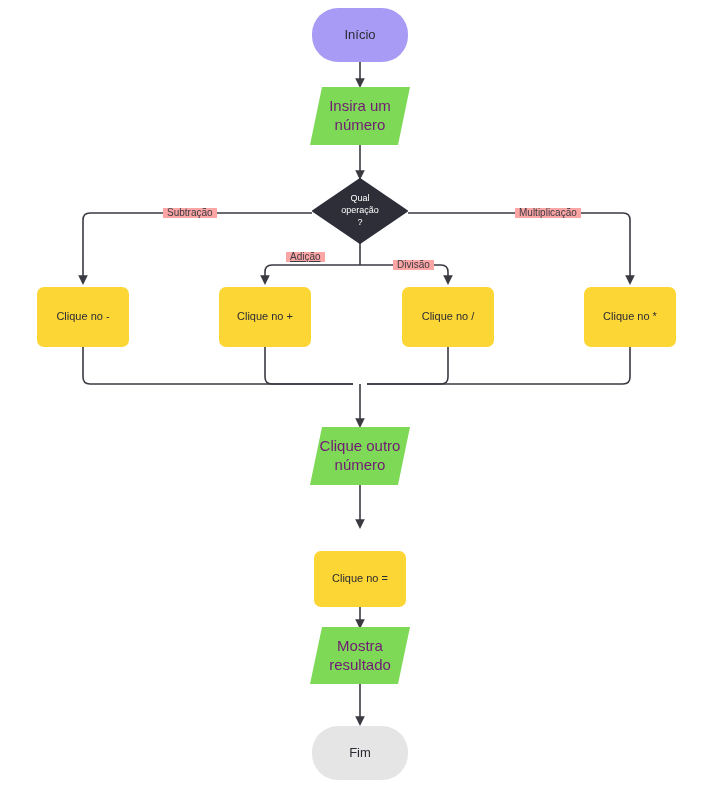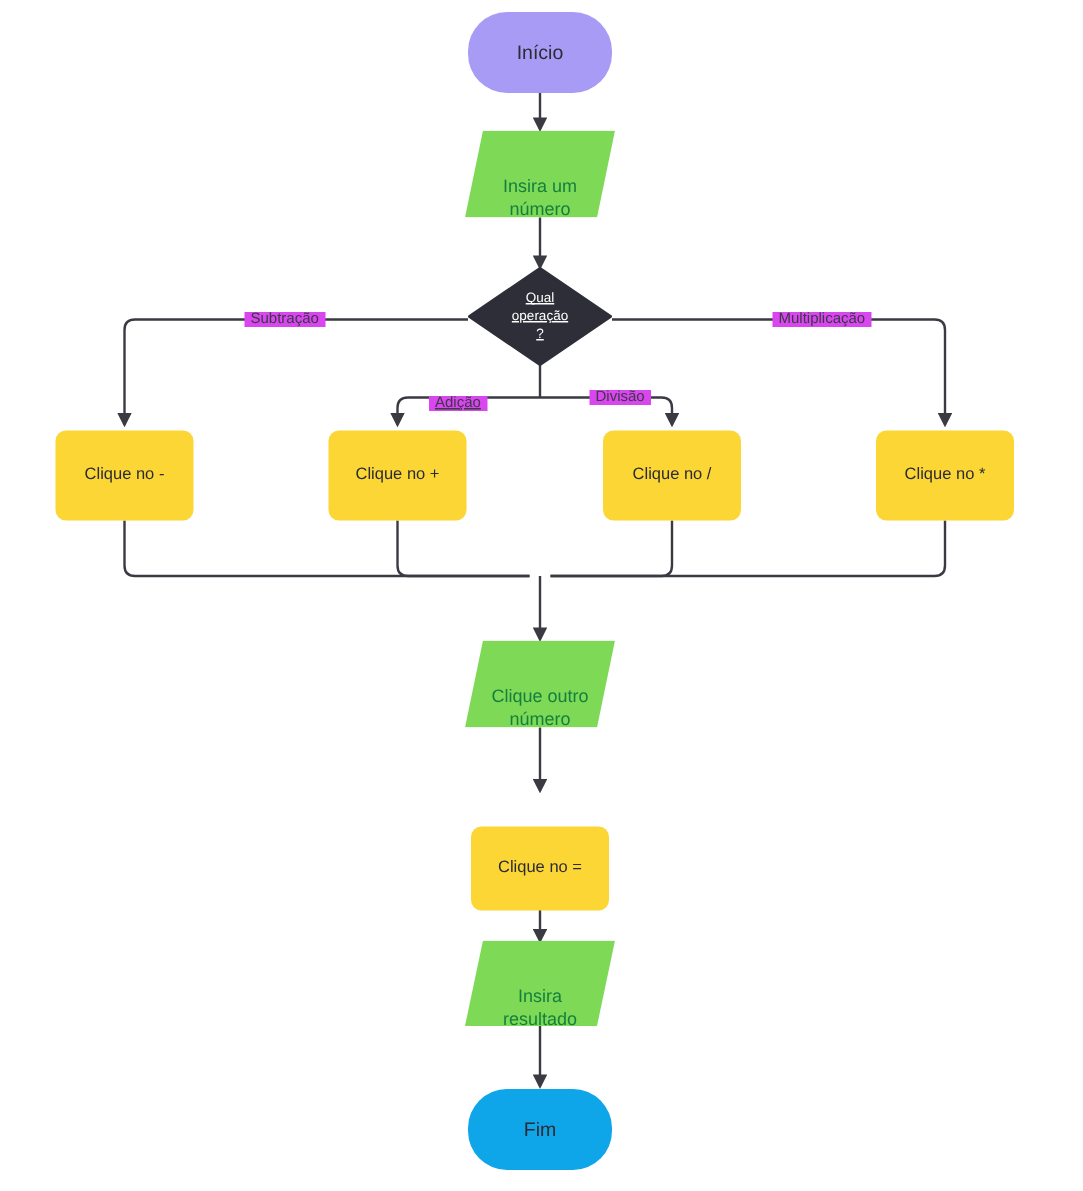--- a/index.html
+++ b/index.html
@@ -55,52 +55,51 @@
     position: absolute;
     z-index: 2;
   }
   .io-shape {
     position: absolute;
     left: 0; top: 0;
     width: 100%; height: 100%;
   }
   .io-label {
     position: absolute;
-    left: 0; top: 16px;
+    left: 0; top: 0;
     width: 100%; height: 100%;
     display: flex;
     align-items: center;
     justify-content: center;
     text-align: center;
-    font-size: 12px;
+    font-size: 15px;
     line-height: 1.25;
-    color: #15803d;
+    color: #701a75;
   }
   .node-decision {
     position: absolute;
     z-index: 2;
   }
   .decision-label {
     position: absolute;
     left: 0; top: 0;
     width: 100%; height: 100%;
     display: flex;
     align-items: center;
     justify-content: center;
     flex-direction: column;
     text-align: center;
     font-size: 9px;
     line-height: 1.3;
     color: #ffffff;
-    text-decoration: underline;
   }
   .edge-label {
     position: absolute;
     z-index: 3;
-    background: #d946ef;
+    background: #fca5a5;
     font-size: 10px;
     color: #3a3a42;
     padding: 0 4px;
     white-space: nowrap;
     line-height: 1;
   }
 </style>
 </head>
 <body>
 
@@ -167,21 +166,21 @@
       <span>?</span>
     </div>
   </div>
 
   <div class="edge-label" style="left:163px; top:208px;">
     <span>Subtração</span>
   </div>
   <div class="edge-label" style="left:483px; top:208px;margin-left:32px;">
     <span>Multiplicação</span>
   </div>
-  <div class="edge-label" style="left:286px; top:264px;text-decoration:underline;">
+  <div class="edge-label" style="left:286px; top:252px;text-decoration:underline;">
     <span>Adição</span>
   </div>
   <div class="edge-label" style="left:393px; top:260px;text-align:right;">
     <span>Divisão</span>
   </div>
 
   <div class="node node-process" style="left:37px; top:287px; width:92px; height:60px; background:#fcd635;">
     <span>Clique no -</span>
   </div>
 
@@ -208,23 +207,23 @@
   </div>
 
   <div class="node node-process" style="left:314px; top:527px; width:92px; height:56px; background:#fcd635;margin-top:24px;">
     <span>Clique no =</span>
   </div>
 
   <div class="io-wrap" style="left:310px; top:627px; width:100px; height:57px;">
     <div class="io-shape node-io" style="background:#7ed957;"></div>
     <div class="io-label">
       <div>
-        <div>Insira</div>
+        <div>Mostra</div>
         <div>resultado</div>
       </div>
     </div>
   </div>
 
-  <div class="node node-terminator" style="left:312px; top:726px; width:96px; height:54px; background:#0ea5e9;justify-content:center;">
+  <div class="node node-terminator" style="left:312px; top:726px; width:96px; height:54px; background:#e5e5e5;justify-content:center;">
     <span>Fim</span>
   </div>
 
 </div>
 
 </body></html>

